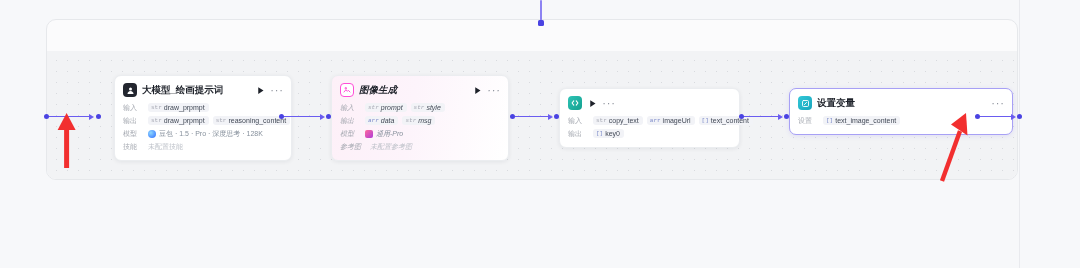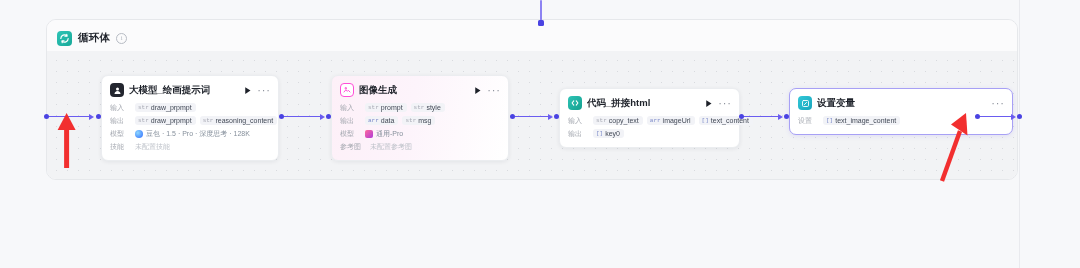--- a/index.html
+++ b/index.html
@@ -181,20 +181,21 @@
   }
 
   
   .ic-llm { background:#23262f; }
   .ic-img { background:#fff; border:1.4px solid #ff4fd8; box-sizing:border-box; }
   .ic-code{ background:linear-gradient(135deg,#2ec4b6,#13a08f); }
   .ic-var { background:linear-gradient(135deg,#32c8d8,#1aa6bd); }
 
   #node-image-gen {
     background: linear-gradient(100deg,#fdf0f8 0%,#fdf4fb 45%,#ffffff 100%);
+    font-style: italic;
   }
 
   
   .port {
     position: absolute;
     width: 5px; height: 5px;
     border-radius: 50%;
     background: #4a43e2;
     z-index: 7;
   }
@@ -245,32 +246,20 @@
 
 <div id="canvas">
 
   <div id="right-rail"></div>
 
   <div class="vline" style="left:540px; top:0px; height:22px;"></div>
   <div class="vdot" style="left:538px; top:20px;"></div>
 
   <div id="loop-container">
 
-    <div id="loop-header">
-      <span class="loop-badge">
-        <svg width="11" height="11" viewBox="0 0 24 24" fill="none" stroke="#ffffff" stroke-width="2.6" stroke-linecap="round" stroke-linejoin="round">
-          <path d="M4 12a8 8 0 0 1 13.6-5.7"></path>
-          <path d="M20 12a8 8 0 0 1-13.6 5.7"></path>
-          <path d="M17 3v4h-4"></path>
-          <path d="M7 21v-4h4"></path>
-        </svg>
-      </span>
-      <span class="loop-title">循环体</span>
-      <span class="info-icon">i</span>
-    </div>
 
     <div id="loop-body"></div>
   </div>
 
   <div class="port" style="left:44px; top:114px;"></div>
   <div class="edge" style="left:49px; top:116px; width:43px;"></div>
   <div class="edge-head" style="left:89px; top:113.5px;"></div>
   <div class="port" style="left:96px; top:114px;"></div>
 
   <div class="port" style="left:279px; top:114px;"></div>
@@ -286,21 +275,21 @@
   <div class="port" style="left:739px; top:114px;"></div>
   <div class="edge" style="left:744px; top:116px; width:37px;"></div>
   <div class="edge-head" style="left:778px; top:113.5px;"></div>
   <div class="port" style="left:784px; top:114px;"></div>
 
   <div class="port" style="left:975px; top:114px;"></div>
   <div class="edge" style="left:980px; top:116px; width:34px;"></div>
   <div class="edge-head" style="left:1011px; top:113.5px;"></div>
   <div class="port" style="left:1017px; top:114px;"></div>
 
-  <div class="node" id="node-llm" style="left:101px; top:75px; width:178px;">
+  <div class="node" id="node-llm" style="left:114px; top:75px; width:178px;">
     <div class="node-head">
       <span class="node-icon ic-llm">
         <svg width="9" height="9" viewBox="0 0 24 24" fill="#ffffff">
           <circle cx="12" cy="8" r="4"></circle>
           <path d="M4 21c0-4.4 3.6-8 8-8s8 3.6 8 8z"></path>
         </svg>
       </span>
       <span class="node-title">大模型_绘画提示词</span>
       <span class="hdr-btn play-btn">
         <svg width="9" height="9" viewBox="0 0 24 24" fill="#1d2129">
@@ -400,21 +389,20 @@
   </div>
 
   <div class="node" id="node-code" style="left:559px; top:88px; width:181px;">
     <div class="node-head">
       <span class="node-icon ic-code">
         <svg width="10" height="10" viewBox="0 0 24 24" fill="none" stroke="#ffffff" stroke-width="2.6" stroke-linecap="round" stroke-linejoin="round">
           <path d="M9 7l-4 5 4 5"></path>
           <path d="M15 7l4 5-4 5"></path>
         </svg>
       </span>
-      <span class="node-title">代码_拼接html</span>
       <span class="hdr-btn play-btn">
         <svg width="9" height="9" viewBox="0 0 24 24" fill="#1d2129">
             <path d="M6 3l14 9-14 9z"></path>
           </svg>
       </span>
       <span class="hdr-btn more-btn">···</span>
     </div>
 
     <div class="node-row">
       <span class="row-label">输入</span>

